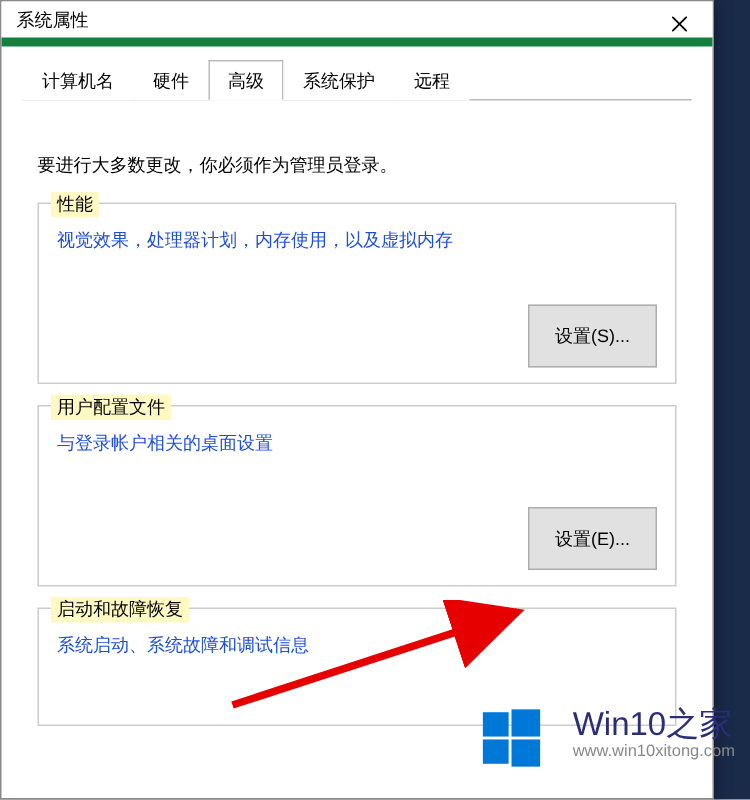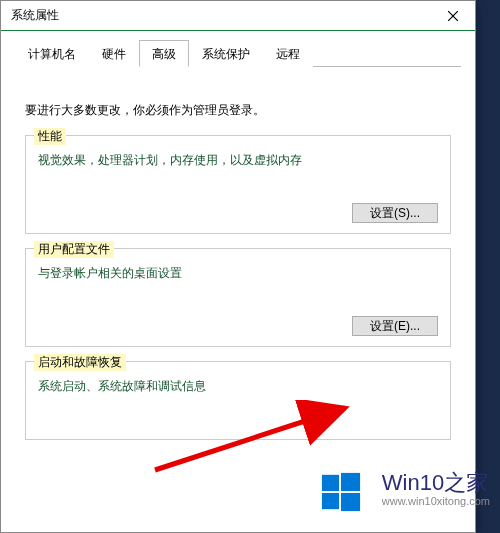--- a/index.html
+++ b/index.html
@@ -18,21 +18,21 @@
       top: 0;
       width: 476px;
       height: 533px;
       background: #fff;
       border: 1px solid #888;
       box-shadow: 2px 2px 10px rgba(0,0,0,0.3);
     }
     .titlebar {
       height: 30px;
       background: #fff;
-      border-bottom: 1px solid #15803d;
+      border-bottom: 6px solid #15803d;
       display: flex;
       align-items: center;
       padding-left: 10px;
       position: relative;
     }
     .titlebar-title {
       font-size: 12px;
       color: #000;
     }
     .close-btn {
@@ -93,31 +93,31 @@
       position: absolute;
       top: -8px;
       left: 8px;
       background: #fef9c3;
       padding: 0 4px;
       font-size: 12px;
       color: #000;
     }
     .group-desc {
       font-size: 12px;
-      color: #14532d;
+      color: #1d4ed8;
       margin-top: 4px;
       margin-bottom: 34px;
     }
     .btn-row {
       display: flex;
       justify-content: flex-end;
     }
     .btn {
       min-width: 86px;
-      height: 20px;
+      height: 42px;
       border: 1px solid #adadad;
       background: #e1e1e1;
       font-size: 12px;
       color: #000;
       cursor: pointer;
       display: inline-flex;
       align-items: center;
       justify-content: center;
       font-family: inherit;
     }

